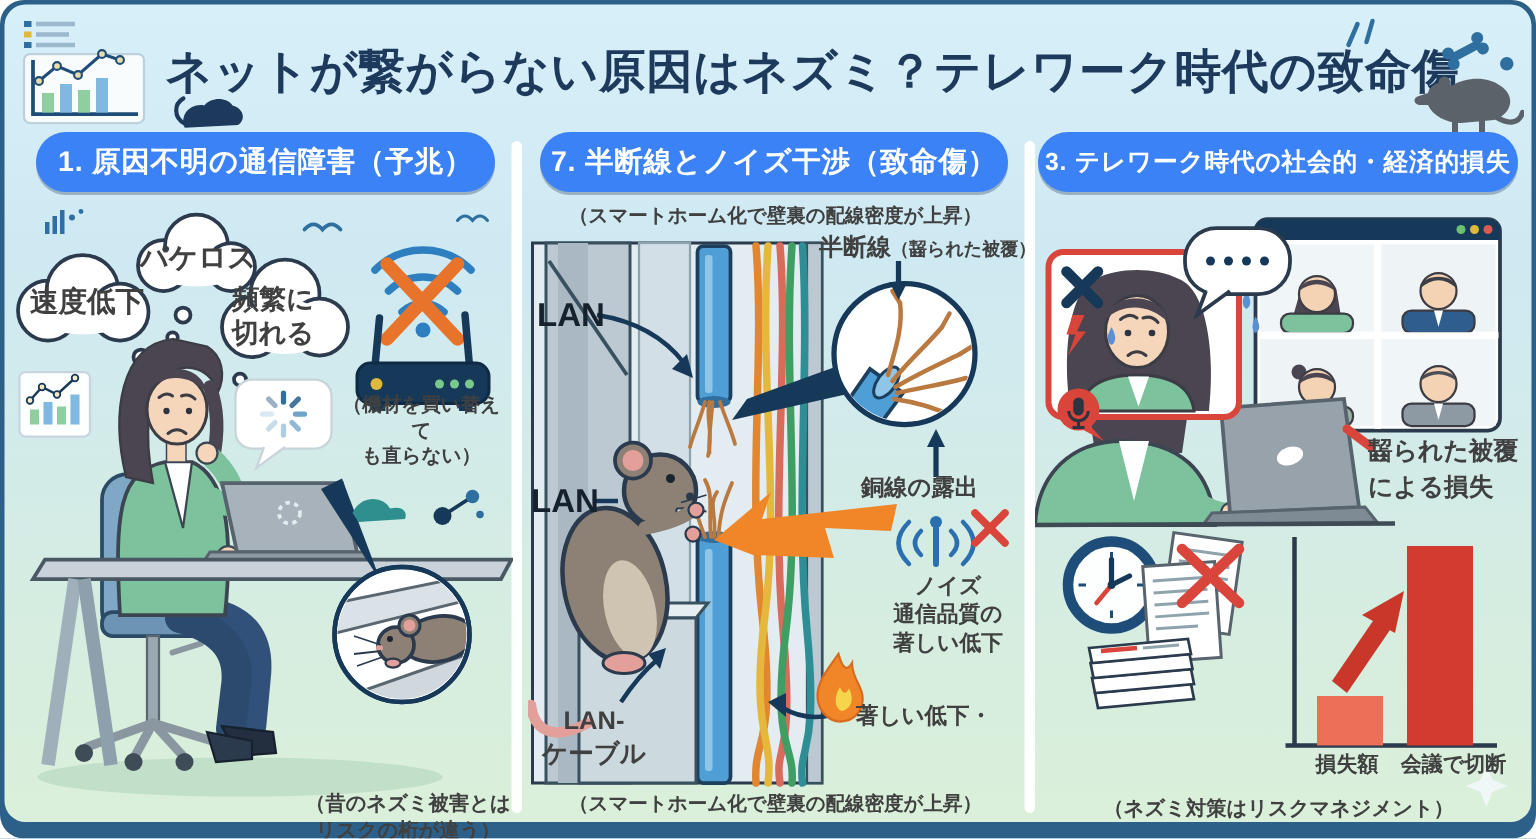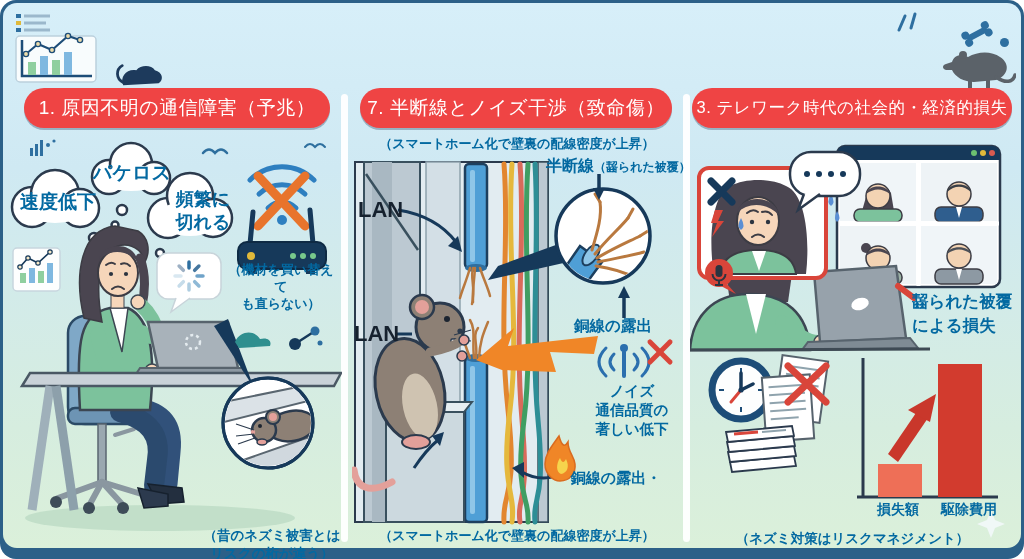--- a/index.html
+++ b/index.html
@@ -3,24 +3,24 @@
 <meta charset="utf-8">
 <style>
   *{margin:0;padding:0;box-sizing:border-box}
   html,body{background:#eef2f4}
   #stage{position:relative;width:1024px;height:559px;overflow:hidden;
     font-family:"Liberation Sans","DejaVu Sans",sans-serif;background:#fff}
   .frame{position:absolute;inset:0;background:#2c6088;border-radius:16px}
   .paper{position:absolute;left:3px;top:3px;right:3px;bottom:11px;border-radius:14px;
     background:linear-gradient(180deg,#d7eff9 0%,#cfe9f3 30%,#d6eddf 78%,#dbf0da 100%)}
   .abs{position:absolute}
-  .txt{font-weight:bold;color:#0369a1;line-height:1.3}
+  .txt{font-weight:bold;color:#404040;line-height:1.3}
   .ctr{text-align:center}
   .nw{white-space:nowrap}
-  .pill{position:absolute;background:#ef4444;color:#fff;border-radius:21px;font-weight:normal;
+  .pill{position:absolute;background:#3b82f6;color:#fff;border-radius:21px;font-weight:bold;
     display:flex;align-items:center;justify-content:center;box-shadow:0 2px 0 rgba(16,48,78,.3);
     letter-spacing:.5px}
   .divider{position:absolute;width:7px;background:rgba(255,255,255,.95);border-radius:4px}
   section{position:absolute;top:90px;height:462px}
   .panelsvg{position:absolute;left:0;top:0;width:100%;height:100%}
   .title{position:absolute;font-weight:800;color:#1d3a5c;letter-spacing:.5px}
 </style>
 </head>
 <body>
 
@@ -44,20 +44,21 @@
     <polyline points="12,44 24,34 38,40 54,26 66,30" fill="none" stroke="#1d4d78" stroke-width="2"></polyline>
     <g fill="#ecdcab" stroke="#1d4d78" stroke-width="1.4">
       <circle cx="12" cy="44" r="2.6"></circle>
         <circle cx="24" cy="34" r="2.6"></circle>
         <circle cx="38" cy="40" r="2.6"></circle>
       <circle cx="54" cy="26" r="2.6"></circle>
         <circle cx="66" cy="30" r="2.6"></circle>
     </g>
   </svg>
 
+  <div class="title nw" style="left:110px;top:27px;font-size:31px">ネットが繋がらない原因はネズミ？テレワーク時代の致命傷</div>
 
   <svg class="abs" style="left:112px;top:60px" width="56" height="28" viewBox="0 0 56 30">
     <path d="M10,27 C6,18 14,9 24,11 C29,5 40,5 44,11 C52,13 54,21 48,25 Z" fill="#1d3a5c"></path>
     <path d="M10,24 C2,20 2,10 9,6" fill="none" stroke="#1d3a5c" stroke-width="3" stroke-linecap="round"></path>
   </svg>
 
   <svg class="abs" style="left:893px;top:10px" width="30" height="24" viewBox="0 0 30 24">
     <path d="M6,20 L12,6 M18,18 L22,4" stroke="#2e6fa0" stroke-width="3" stroke-linecap="round"></path>
   </svg>
   <svg class="abs" style="left:958px;top:16px" width="40" height="36" viewBox="0 0 40 36">
@@ -260,21 +261,21 @@
       <g>
         <line x1="285" y1="254" x2="305" y2="241" stroke="#16395a" stroke-width="2.5"></line>
         <circle cx="285" cy="254" r="6" fill="#16395a"></circle>
           <circle cx="305" cy="241" r="4.5" fill="#2e6fa0"></circle>
           <circle cx="310" cy="253" r="2.5" fill="#2e6fa0"></circle>
       </g>
     </svg>
 
     <div class="abs txt ctr nw" style="left:10px;top:100px;width:72px;font-size:19px">速度低下</div>
     <div class="abs txt ctr nw" style="left:83px;top:71px;width:78px;font-size:19px">パケロス</div>
-    <div class="abs txt ctr" style="left:160px;top:98px;width:66px;font-size:18px">
+    <div class="abs txt ctr" style="left:139px;top:98px;width:66px;font-size:18px">
       <div>頻繁に</div>
       <div>切れる</div>
     </div>
     <div class="abs txt ctr" style="left:212px;top:172px;width:118px;font-size:13px">
       <div>（機材を買い替えて</div>
       <div>も直らない）</div>
     </div>
     <div class="abs txt ctr" style="left:186px;top:437px;width:152px;font-size:13.5px">
       <div>（昔のネズミ被害とは</div>
       <div>リスクの桁が違う）</div>
@@ -414,21 +415,25 @@
     <div class="abs txt nw" style="left:194px;top:66px;font-size:16px">
       <span>半断線</span><span style="font-size:12px">（齧られた被覆）</span>
     </div>
     <div class="abs txt ctr nw" style="left:206px;top:226px;width:110px;font-size:15.5px">銅線の露出</div>
     <div class="abs txt ctr" style="left:230px;top:292px;width:100px;font-size:14.5px;line-height:1.32">
       <div>ノイズ</div>
       <div>通信品質の</div>
       <div>著しい低下</div>
     </div>
     <div class="abs txt ctr" style="left:198px;top:378px;width:132px;font-size:15px">
-      <div>銅線の露出・</div>
+      <div>著しい低下・</div>
+    </div>
+    <div class="abs txt ctr" style="left:2px;top:380px;width:84px;font-size:17px">
+      <div>LAN-</div>
+      <div>ケーブル</div>
     </div>
     <div class="abs txt ctr nw" style="left:0;top:438px;width:330px;font-size:13px">（スマートホーム化で壁裏の配線密度が上昇）</div>
   </section>
 
   <section style="left:690px;width:325px">
     <div class="pill" style="left:2px;top:-2px;width:320px;height:40px;font-size:16.5px">3. テレワーク時代の社会的・経済的損失</div>
 
     <svg class="panelsvg" viewBox="0 0 325 462">
 
       <g>
@@ -585,16 +590,16 @@
         </g>
       </g>
       <path d="M301,420 l4,10 10,4 -10,4 -4,10 -4,-10 -10,-4 10,-4 z" fill="#f2f8fa" opacity="0.9"></path>
     </svg>
 
     <div class="abs txt" style="left:222px;top:200px;width:102px;font-size:16.5px;line-height:1.45">
       <div>齧られた被覆</div>
       <div>による損失</div>
     </div>
     <div class="abs txt ctr nw" style="left:178px;top:410px;width:60px;font-size:14px">損失額</div>
-    <div class="abs txt ctr nw" style="left:240px;top:410px;width:78px;font-size:14px">駆除費用</div>
+    <div class="abs txt ctr nw" style="left:240px;top:410px;width:78px;font-size:14px">会議で切断</div>
     <div class="abs txt ctr nw" style="left:10px;top:440px;width:305px;font-size:13.5px">（ネズミ対策はリスクマネジメント）</div>
   </section>
 </div>
 
 </body></html>

